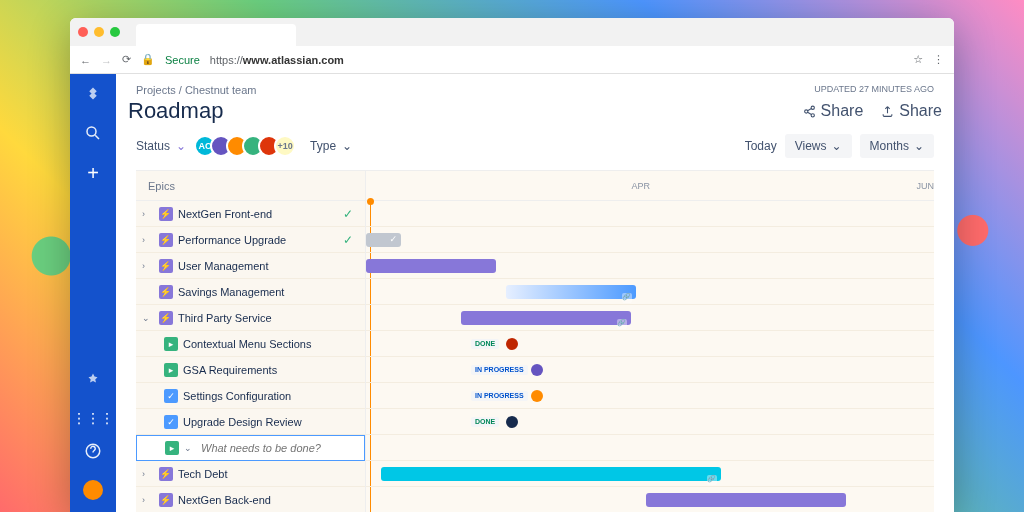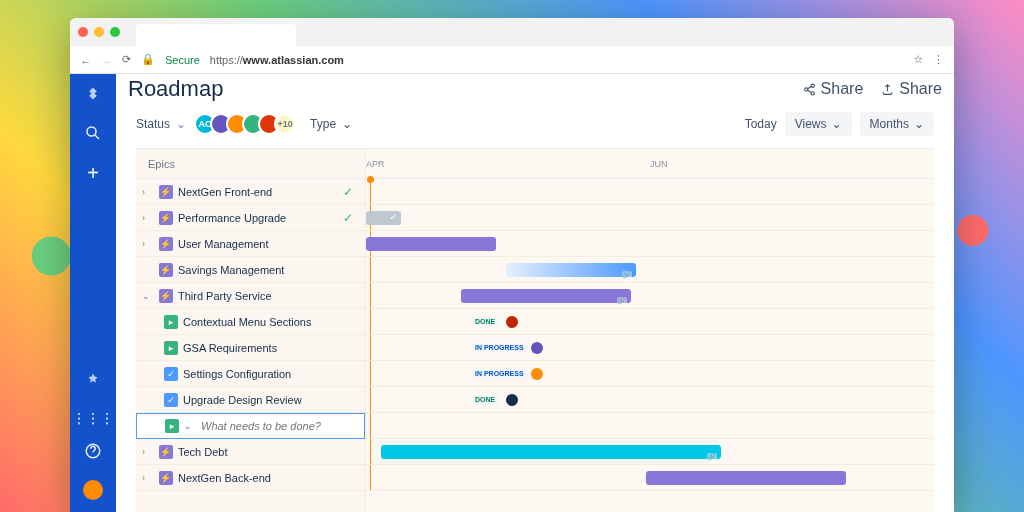--- a/index.html
+++ b/index.html
@@ -32,21 +32,21 @@
 .epics{width:230px;background:#fbf7f0;border-right:1px solid #eee}
 .ehead{height:30px;padding:0 12px;display:flex;align-items:center;font-size:11px;color:#6b778c;border-bottom:1px solid #eee}
 .erow{height:26px;display:flex;align-items:center;padding:0 6px;gap:5px;font-size:11px;color:#172b4d;border-bottom:1px solid #f4ede0}
 .erow.sub{padding-left:28px}
 .chev{width:12px;color:#6b778c;font-size:9px;cursor:pointer}
 .eicon{width:14px;height:14px;border-radius:2px;display:flex;align-items:center;justify-content:center;color:#fff;font-size:9px;flex-shrink:0}
 .erow input{border:none;background:transparent;font-size:11px;outline:none;flex:1;font-style:italic;color:#8993a4}
 .erow.inputrow{border:1px solid #4c9aff;background:#fff}
 .check{color:#36b37e;margin-left:auto;margin-right:6px;font-size:12px}
 .timeline{flex:1;position:relative;background:#fdf9f2}
-.thead{height:30px;display:flex;border-bottom:1px solid #eee;font-size:9px;color:#8993a4;text-align:left}
+.thead{height:30px;display:flex;border-bottom:1px solid #eee;font-size:9px;color:#8993a4;text-align:right}
 .thead div{flex:1;padding-top:10px}
 .tbody{position:relative}
 .trow{height:26px;border-bottom:1px solid #f4ede0;position:relative}
 .bar{position:absolute;height:14px;top:6px;border-radius:3px}
 .todayline{position:absolute;top:0;bottom:0;width:1px;background:#ff8b00;left:4px}
 .todaydot{position:absolute;top:-3px;left:-3px;width:7px;height:7px;background:#ff8b00;border-radius:50%}
 .donepill{position:absolute;height:10px;top:8px;background:#f4f5f7;color:#00875a;font-size:7px;font-weight:700;padding:0 4px;border-radius:2px;line-height:10px}
 .donepill.prog{color:#0052cc}
 .miniav{position:absolute;width:12px;height:12px;border-radius:50%;top:7px;background:#de350b}
 .link{position:absolute;width:10px;height:10px;background:rgba(255,255,255,.4);border-radius:2px;top:8px;font-size:7px;color:#fff;text-align:center}
@@ -88,20 +88,24 @@
             <path d="M12 2l2 4 4 1-3 3 1 4-4-2-4 2 1-4-3-3 4-1z" opacity=".8"></path>
           </svg></span>
    <span style="font-size:14px">⋮⋮⋮</span>
    <span><svg viewBox="0 0 24 24" fill="none" stroke="#fff" stroke-width="2">
             <circle cx="12" cy="12" r="9"></circle>
             <path d="M12 16v.01M9 9a3 3 0 115 2c-1 1-2 1-2 3"></path>
           </svg></span>
    <span style="width:20px;height:20px;border-radius:50%;background:#ff8b00"></span>
   </div>
   <div class="main">
+   <div class="crumbs">
+    <span>Projects / Chestnut team</span>
+    <span style="font-size:9px">UPDATED 27 MINUTES AGO</span>
+   </div>
    <div class="titlebar">
     <h1>Roadmap</h1>
     <div class="actions">
      <span>
               <svg width="13" height="13" viewBox="0 0 24 24" fill="none" stroke="currentColor" stroke-width="2">
                 <circle cx="18" cy="5" r="3"></circle>
                 <circle cx="6" cy="12" r="3"></circle>
                 <circle cx="18" cy="19" r="3"></circle>
                 <path d="m8.5 10.5 7-4M8.5 13.5l7 4"></path>
               </svg>

